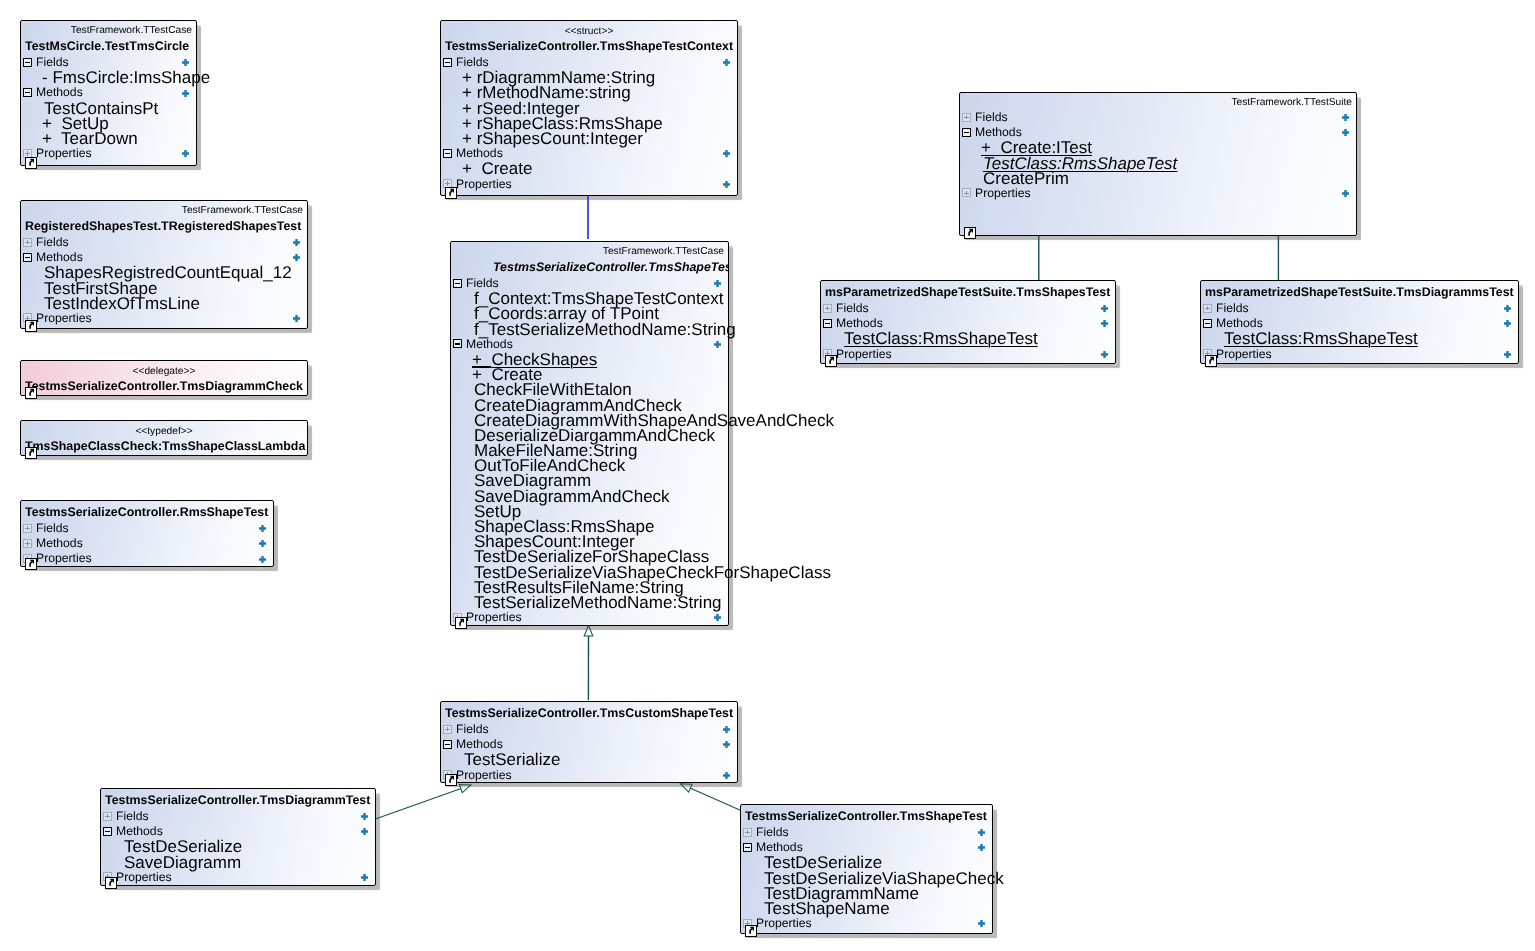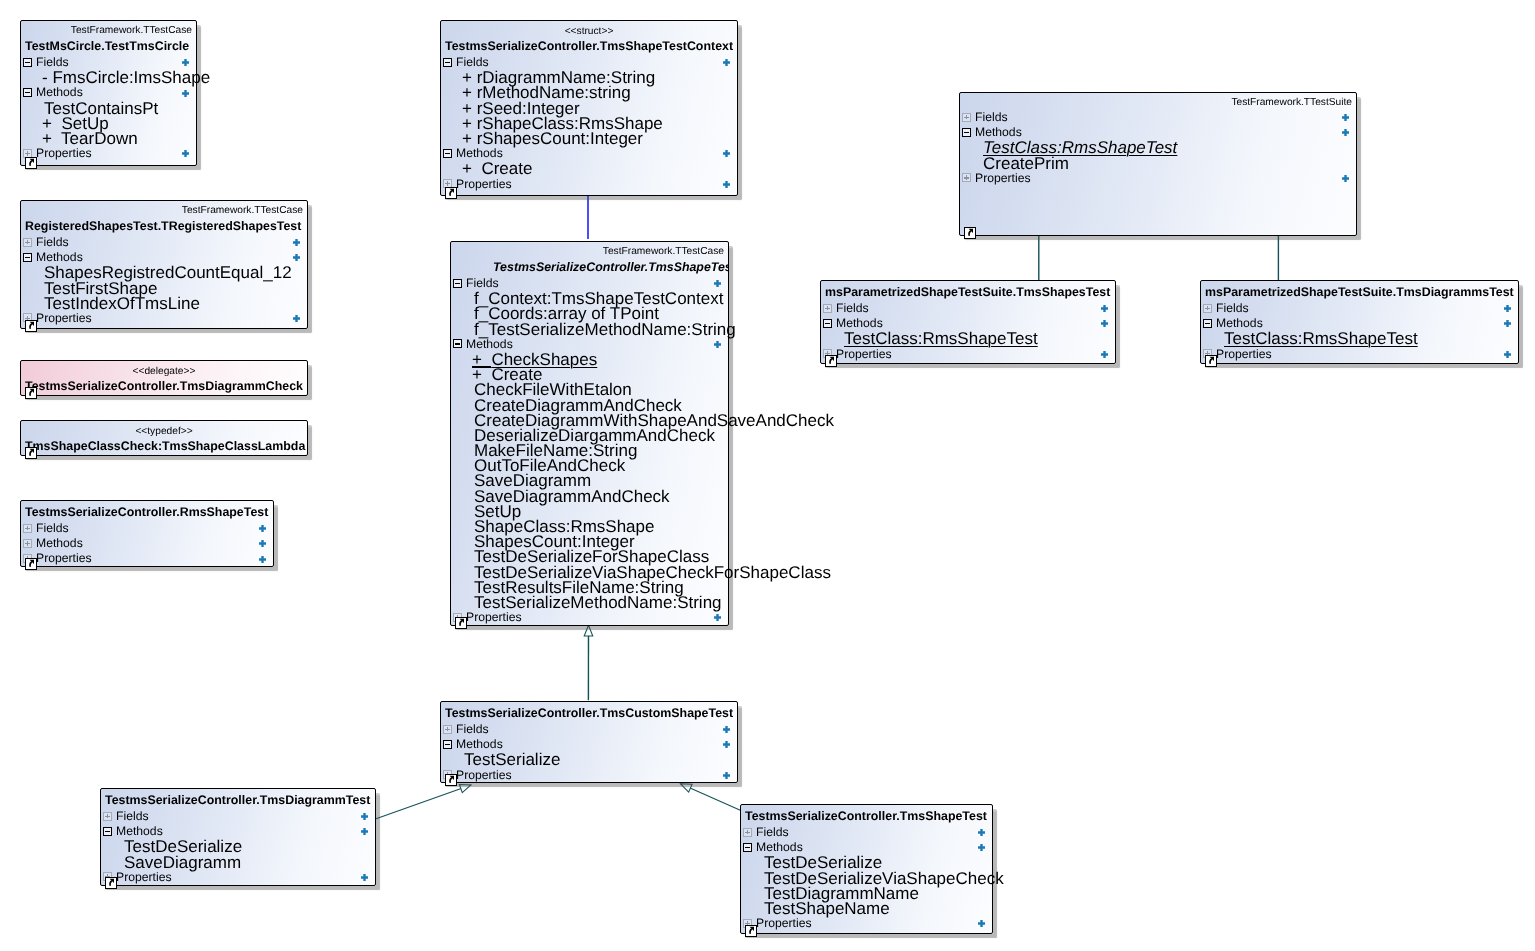--- a/index.html
+++ b/index.html
@@ -245,20 +245,21 @@
     </div>
     <div class="uml" style="left: 959px; top: 59px; width: 398px; height: 144px; margin-top: 33px;">
       <div class="inner">
         <div class="ns">TestFramework.TTestSuite</div>
         <div class="grp"><span class="expander collapsed"><i class="h"></i><i class="v"></i></span><span>Fields</span><svg class="plusblue" viewBox="0 0 70 70" width="7" height="7">
             <path d="M23 0 H47 V23 H70 V47 H47 V70 H23 V47 H0 V23 H23 Z" fill="#1b7ab5"></path>
           </svg></div>
         <div class="grp"><span class="expander"><i class="h"></i></span><span>Methods</span><svg class="plusblue" viewBox="0 0 70 70" width="7" height="7">
             <path d="M23 0 H47 V23 H70 V47 H47 V70 H23 V47 H0 V23 H23 Z" fill="#1b7ab5"></path>
           </svg></div>
+        <div class="row stat"><span class="vis">+  </span><span class="">Create:ITest</span></div>
         <div class="row stat"><span class="vis empty"></span><span class="abs">TestClass:RmsShapeTest</span></div>
         <div class="row"><span class="vis empty"></span><span class="">CreatePrim</span></div>
         <div class="grp"><span class="expander collapsed"><i class="h"></i><i class="v"></i></span><span>Properties</span><svg class="plusblue" viewBox="0 0 70 70" width="7" height="7">
             <path d="M23 0 H47 V23 H70 V47 H47 V70 H23 V47 H0 V23 H23 Z" fill="#1b7ab5"></path>
           </svg></div>
       </div>
       <div class="navbtn">
         <svg viewBox="0 0 12 12" width="12" height="12">
           <path d="M4.6 2.7 L9.0 2.7 L9.0 7.1 Z M4.6 10.1 C3.7 7.4 4.3 5.6 6.2 4.3 L7.2 5.4 C5.9 6.6 5.6 8.1 6.0 9.8 Z" fill-rule="nonzero" fill="#000"></path>
         </svg>

